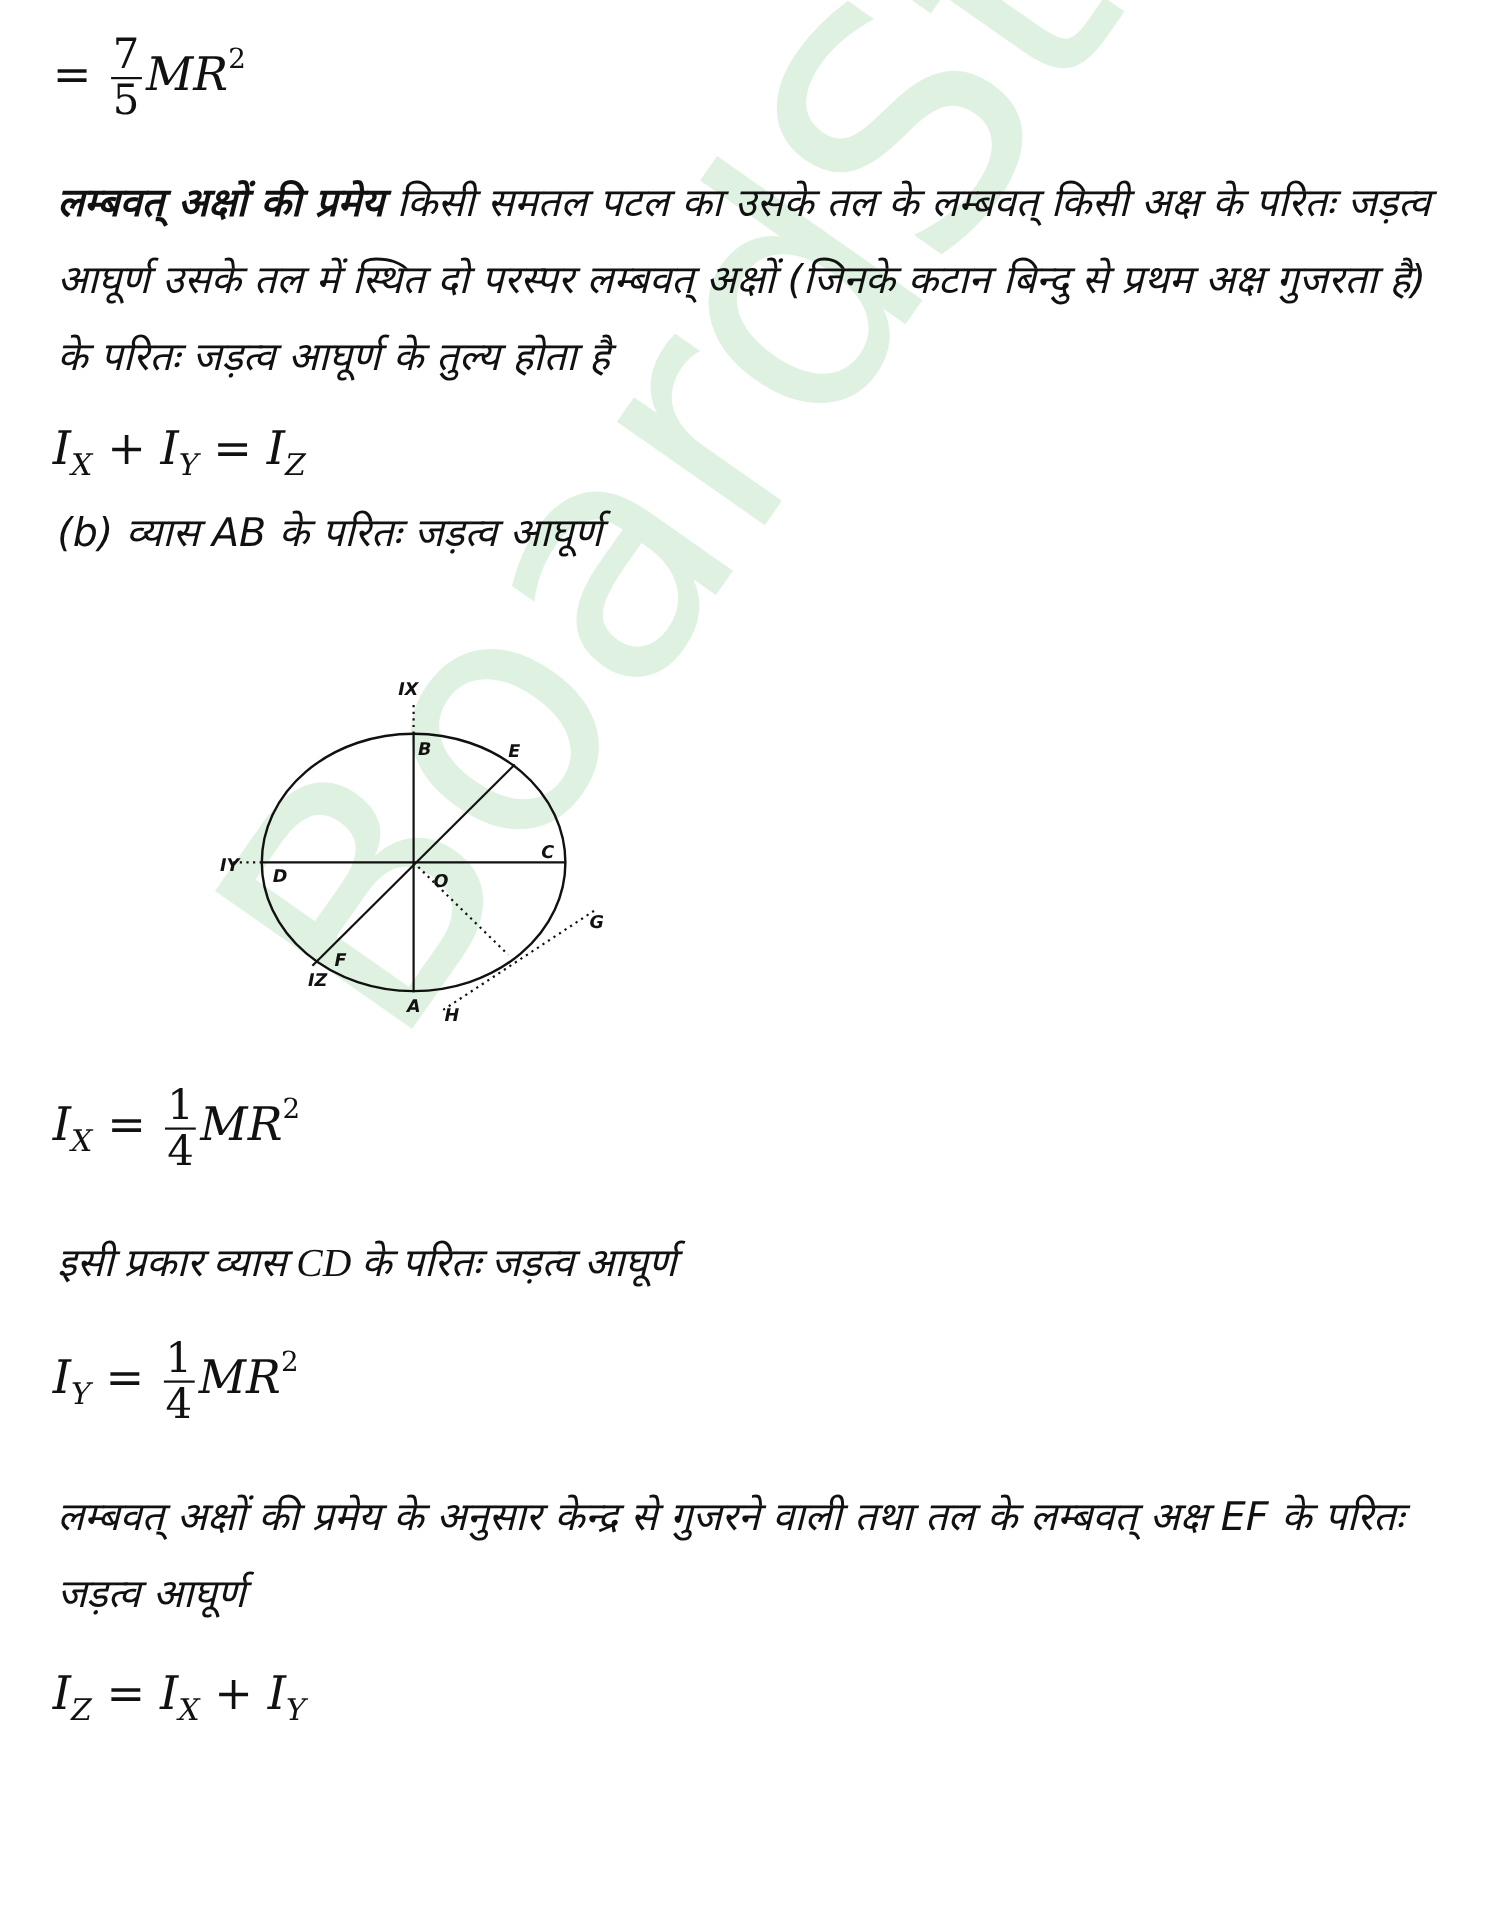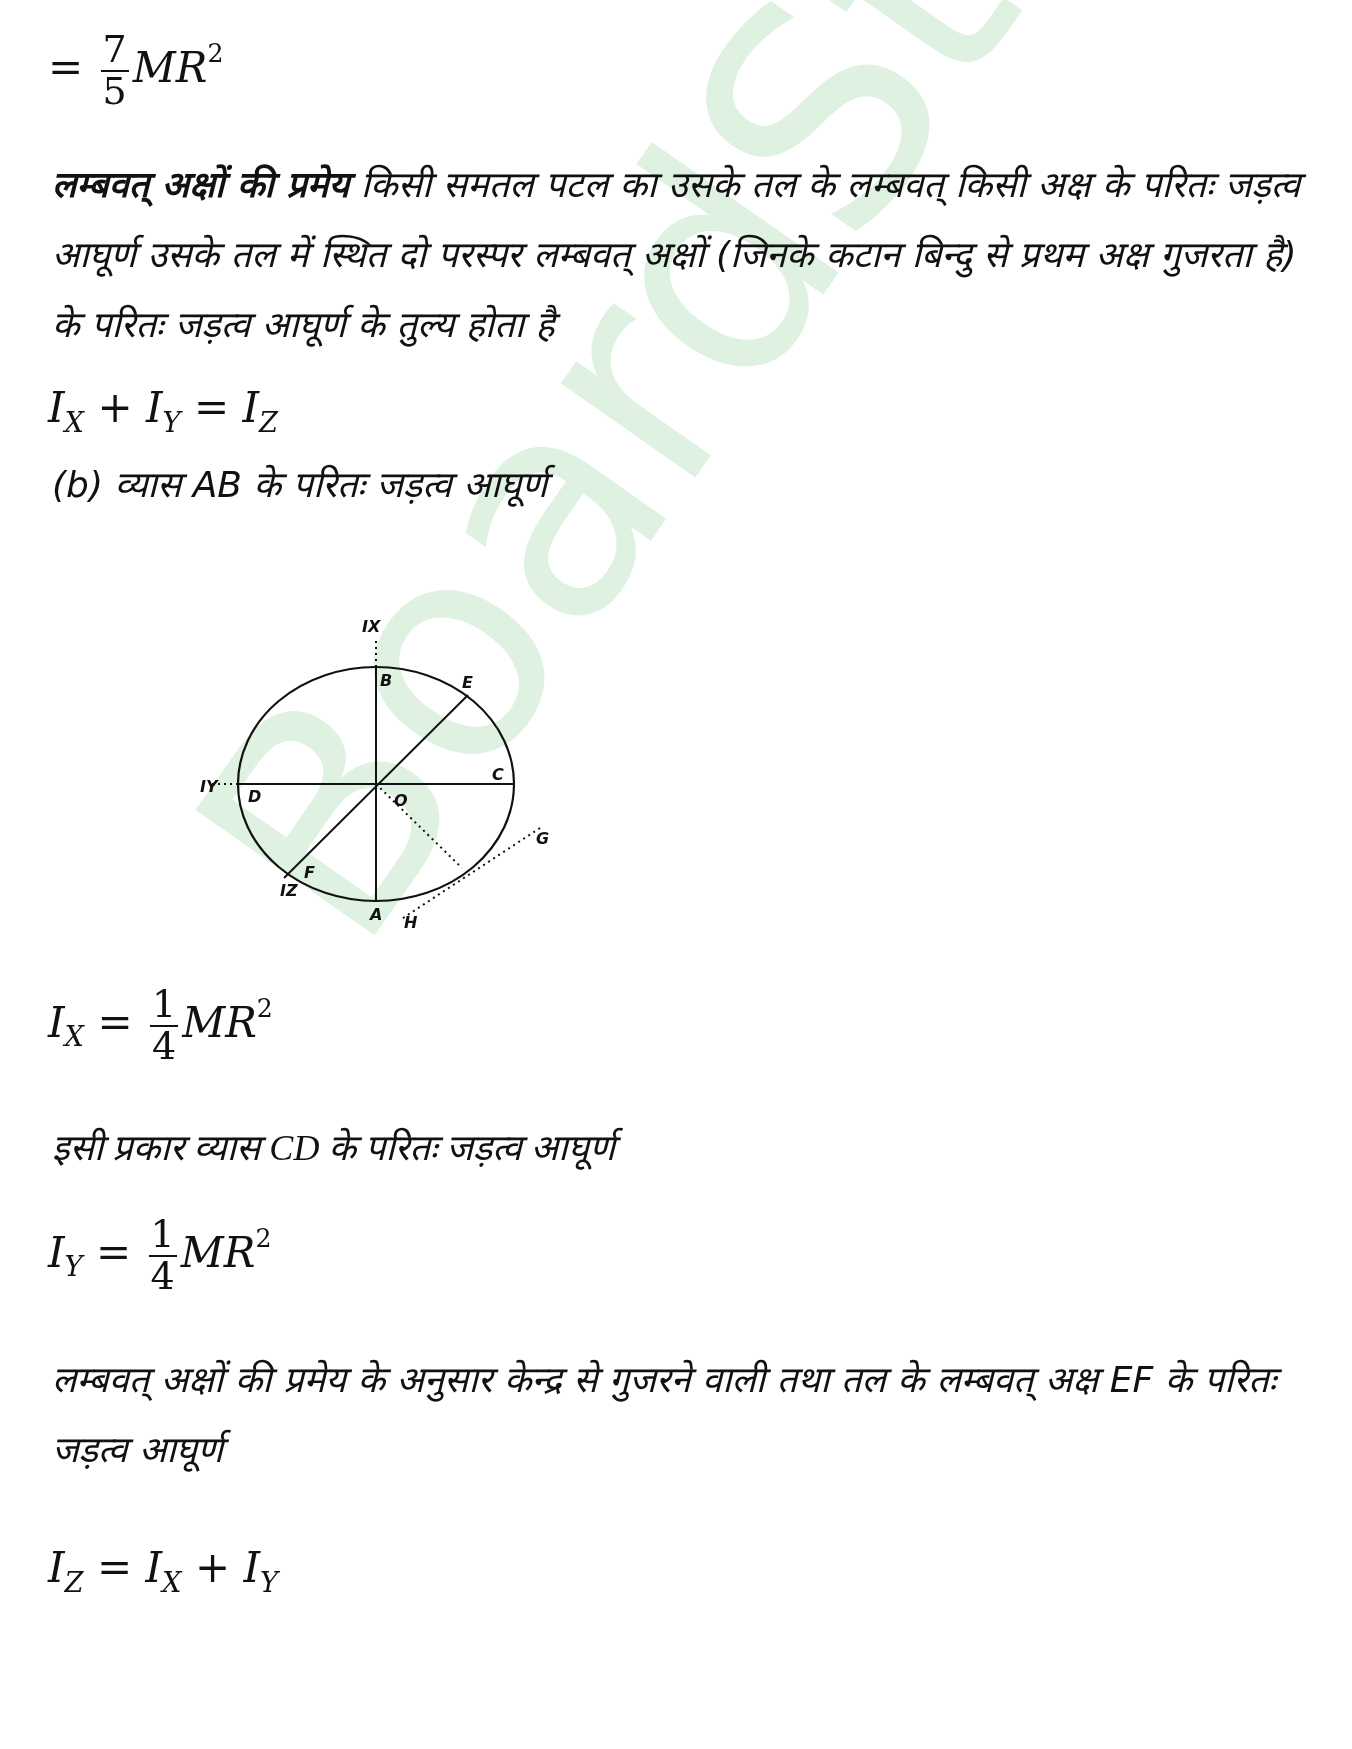--- a/index.html
+++ b/index.html
@@ -96,21 +96,21 @@
       <i>I</i><sub>Y</sub>
       <span>=</span>
       <span class="frac">
         <span class="num">1</span>
         <span class="den">4</span>
       </span><i>MR</i><sup>2</sup>
     </div>
 
     <div class="hindi" style="top:1345px;">लम्बवत् अक्षों की प्रमेय के अनुसार केन्द्र से गुजरने वाली तथा तल के लम्बवत् अक्ष EF के परितः जड़त्व आघूर्ण</div>
 
-    <div class="math" style="top:1515px;margin-top:28px;">
+    <div class="math" style="top:1515px;">
       <i>I</i><sub>Z</sub>
       <span>=</span>
       <i>I</i><sub>X</sub>
       <span>+</span>
       <i>I</i><sub>Y</sub>
     </div>
   </div>
 </div>
 
 </body></html>

